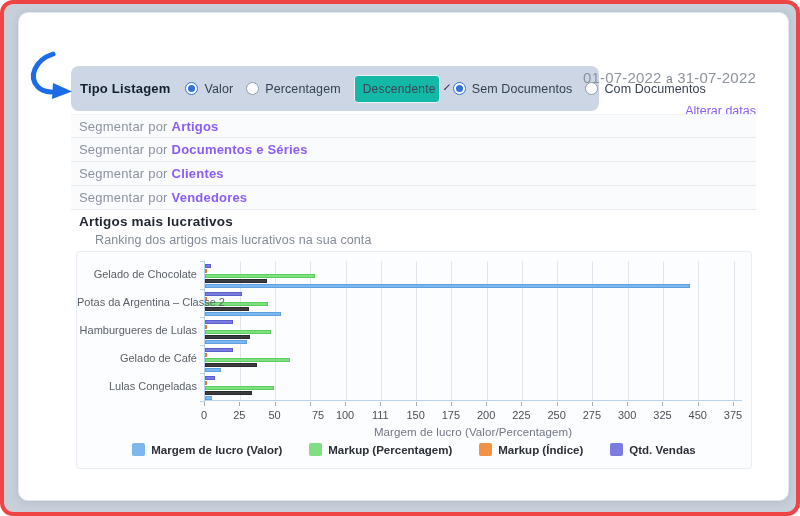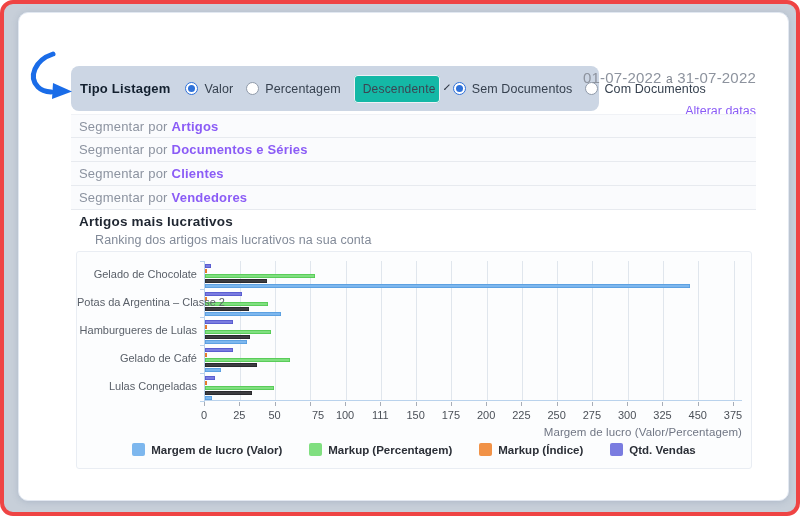--- a/index.html
+++ b/index.html
@@ -52,21 +52,21 @@
                border:1px solid #e9edf3;border-radius:3px;}
   .plot{position:absolute;left:127px;top:9px;width:538px;height:140px;
         border-left:1px solid #b9d2ec;border-bottom:1px solid #b9d2ec;}
   .gridline{position:absolute;top:0;width:1px;height:100%;background:#e0e6ed;}
   .ytick{position:absolute;left:-5px;width:5px;height:1px;background:#b9d2ec;}
   .cat-label{position:absolute;left:0;width:120px;height:14px;text-align:right;font-size:11px;
              color:#5a6069;white-space:nowrap;}
   .bar{position:absolute;height:4px;border-radius:0.5px;}
   .xtickmark{position:absolute;width:1px;height:4px;background:#a7adb7;}
   .xtick-label{position:absolute;width:70px;text-align:center;font-size:11px;color:#4b5058;}
-  .x-title{position:absolute;text-align:right;font-size:11.5px;color:#707684;letter-spacing:.1px;}
+  .x-title{position:absolute;text-align:center;font-size:11.5px;color:#707684;letter-spacing:.1px;}
   .legend{position:absolute;left:0;top:191px;width:100%;display:flex;justify-content:center;gap:27px;}
   .legend-item{display:flex;align-items:center;cursor:pointer;}
   .swatch{width:13px;height:13px;border-radius:2px;margin-right:6px;flex:0 0 auto;}
   .legend-label{font-size:11.5px;font-weight:bold;color:#2b2f37;white-space:nowrap;}
 </style>
 </head>
 <body>
 
 <div class="screen">
   <div class="card">

